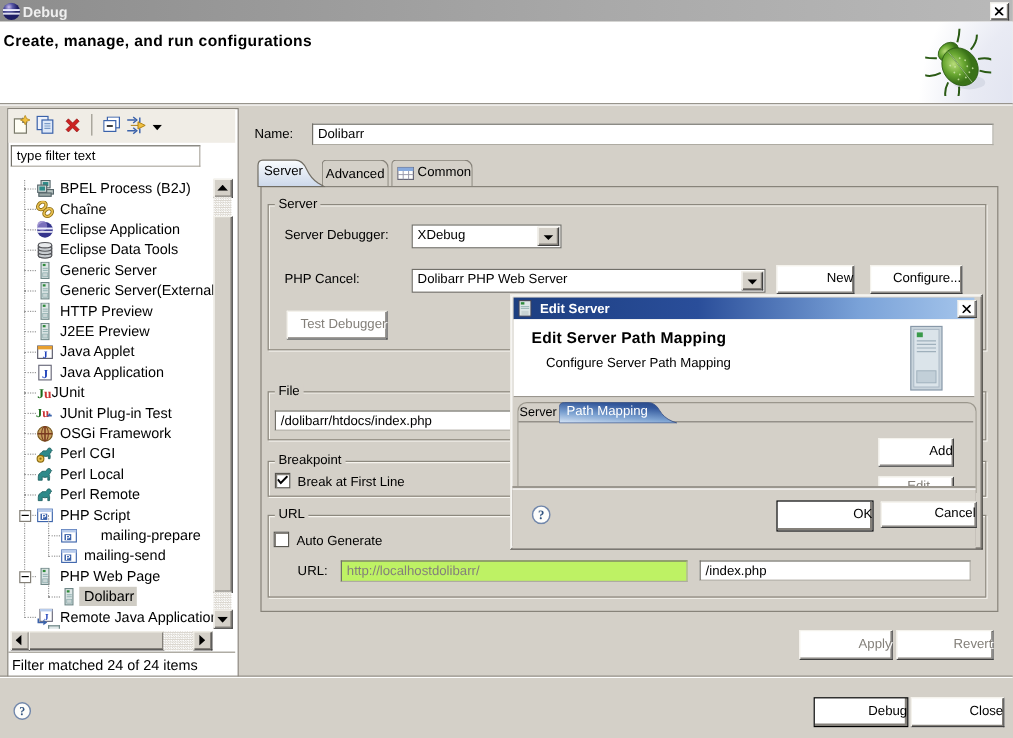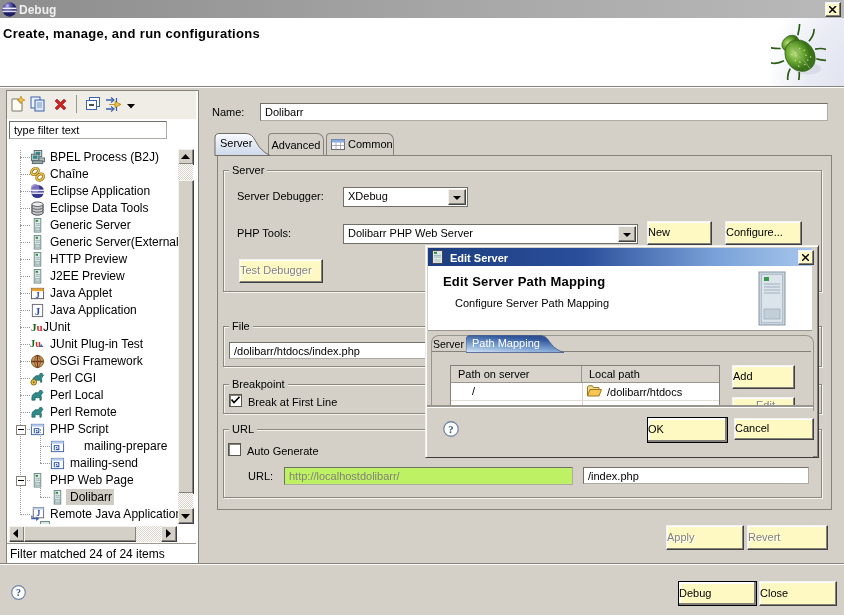--- a/index.html
+++ b/index.html
@@ -1,19 +1,19 @@
 <!DOCTYPE html>
 <html><head><meta charset="utf-8">
 <style>
 html,body{margin:0;padding:0}
 body{width:844px;height:615px;position:relative;overflow:hidden;background:#d4d0c8;
  font-family:"Liberation Sans",sans-serif;font-size:11px;color:#000}
 .abs{position:absolute}
-.btn{position:absolute;background:#fef9c3;border:1px solid;border-color:#f4f2ec #404040 #404040 #f4f2ec;
- box-shadow:inset -1px -1px 0 #84807a,inset 1px 1px 0 #fff;text-align:left;color:#000}
+.btn{position:absolute;background:#ffffff;border:1px solid;border-color:#f4f2ec #404040 #404040 #f4f2ec;
+ box-shadow:inset -1px -1px 0 #84807a,inset 1px 1px 0 #fff;text-align:right;color:#000}
 .btn span{position:relative}
 .btn.dis{color:#84807a;text-shadow:1px 1px 0 #fff}
 .btn.def{border:1px solid #000;box-shadow:inset -2px -2px 0 #84807a,inset 1px 1px 0 #fff,inset 2px 2px 0 #fff}
 .field{position:absolute;background:#fff;border:1px solid #716f68;border-bottom-color:#aeaba2;border-right-color:#aeaba2}
 .field .t{position:absolute;left:4px;top:2px;white-space:nowrap}
 .grp{position:absolute;border:1px solid #8c887e;box-shadow:inset 1px 1px 0 #f6f4ee,1px 1px 0 #f6f4ee}
 .grp .lbl{position:absolute;top:-7px;left:5px;background:#d4d0c8;padding:0 3px;line-height:13px}
 .cb{position:absolute;width:11px;height:11px;background:#fff;border:1px solid #58564f;box-shadow:inset 1px 1px 0 #84807a}
 .txt{position:absolute;white-space:nowrap}
 .b{font-weight:bold}
@@ -449,21 +449,21 @@
 <div class="txt" style="left:348px;top:138px">Common</div>
 <div class="abs" style="left:217px;top:155px;width:613px;height:353px;border:1px solid #87837a"></div>
 <div class="grp" style="left:223px;top:170px;width:597px;height:120px">
     <div class="lbl">Server</div>
   </div>
 <div class="txt" style="left:237px;top:190px">Server Debugger:</div>
 <div class="combo" style="left:343px;top:187px;width:123px;height:18px">
     <div class="t">XDebug</div>
     <div class="ar"></div>
   </div>
-<div class="txt" style="left:237px;top:227px">PHP Tools:</div>
+<div class="txt" style="left:237px;top:227px">PHP Cancel:</div>
 <div class="combo" style="left:343px;top:224px;width:293px;height:18px">
     <div class="t">Dolibarr PHP Web Server</div>
     <div class="ar"></div>
   </div>
 <div class="btn" style="left:647px;top:221px;width:63px;height:22px;line-height:21px">New</div>
 <div class="btn" style="left:725px;top:221px;width:75px;height:22px;line-height:21px">Configure...</div>
 <div class="btn dis" style="left:239px;top:259px;width:82px;height:22px;line-height:21px">Test Debugger</div>
 <div class="grp" style="left:223px;top:326px;width:597px;height:39px">
     <div class="lbl">File</div>
   </div>
@@ -535,36 +535,20 @@
         <linearGradient id="ptg" x1="0" y1="1" x2="0.6" y2="-0.3">
           <stop offset="0" stop-color="#d8e6f6"></stop>
           <stop offset="0.35" stop-color="#7aa0d0"></stop>
           <stop offset="0.7" stop-color="#33589c"></stop>
           <stop offset="1" stop-color="#24407c"></stop>
         </linearGradient>
       </defs>
   <path d="M0,17.5 L0,4.5 Q0,0.5 4.5,0.5 L74,0.5 Q80,0.5 83.5,6.8 Q87,13 94,16 L98,17.5 Z" fill="url(#ptg)" stroke="#41598a" stroke-width="0.8"></path>
  </svg>
  <div class="txt" style="left:46px;top:91px;color:#fff;">Path Mapping</div>
- <div class="abs" style="left:24px;top:119px;width:268px;height:43px;border:1px solid #84807a;background:#fff">
-  <div class="abs" style="left:0;top:0;width:130px;height:16px;background:#d8d4cc;border-right:1px solid #9a968e;border-bottom:1px solid #9a968e">
-        <div class="txt" style="left:7px;top:2px">Path on server</div>
-      </div>
-  <div class="abs" style="left:131px;top:0;width:137px;height:16px;background:#d8d4cc;border-bottom:1px solid #9a968e">
-        <div class="txt" style="left:7px;top:2px">Local path</div>
-      </div>
-  <div class="abs" style="left:131px;top:17px;width:1px;height:26px;background:#d8d4cc"></div>
-  <div class="txt" style="left:21px;top:19px">/</div>
-  <svg class="abs" style="left:136px;top:19px" width="15" height="12" viewBox="0 0 15 12">
-   <path d="M0.5,11 L0.5,2 L1.5,0.8 L5.5,0.8 L6.5,2.5 L12,2.5 L12,4.5" fill="#f4d98a" stroke="#9a7a20"></path>
-   <path d="M0.5,11 L3,4.5 L14.5,4.5 L12,11 Z" fill="#f6c650" stroke="#9a7a20"></path>
-  </svg>
-  <div class="txt" style="left:156px;top:20px">/dolibarr/htdocs</div>
-  <div class="abs" style="left:0;top:34px;width:268px;height:1px;background:#e0ddd6"></div>
- </div>
  <div class="btn" style="left:306px;top:119px;width:61px;height:22px;line-height:21px">Add</div>
  <div class="btn dis" style="left:306px;top:151px;width:61px;height:22px">
       <span style="position:absolute;left:23px;top:1px">Edit</span>
     </div>
  <div class="abs" style="left:1px;top:161px;width:386px;height:49px;background:#d4d0c8;border-top:1px solid #fff;box-shadow:0 -2px 0 #9a968e"></div>
  <svg class="abs" style="left:17px;top:175px" width="16" height="16" viewBox="0 0 15 15">
   <circle cx="7.5" cy="7.5" r="6.8" fill="#fdfdfb" stroke="#7187ab" stroke-width="1.2"></circle>
   <text x="7.5" y="11" font-size="10" font-weight="bold" fill="#31537f" text-anchor="middle" font-family="Liberation Serif">?</text>
  </svg>
  <div class="btn def" style="left:221px;top:171px;width:79px;height:24px;line-height:23px">OK</div>

